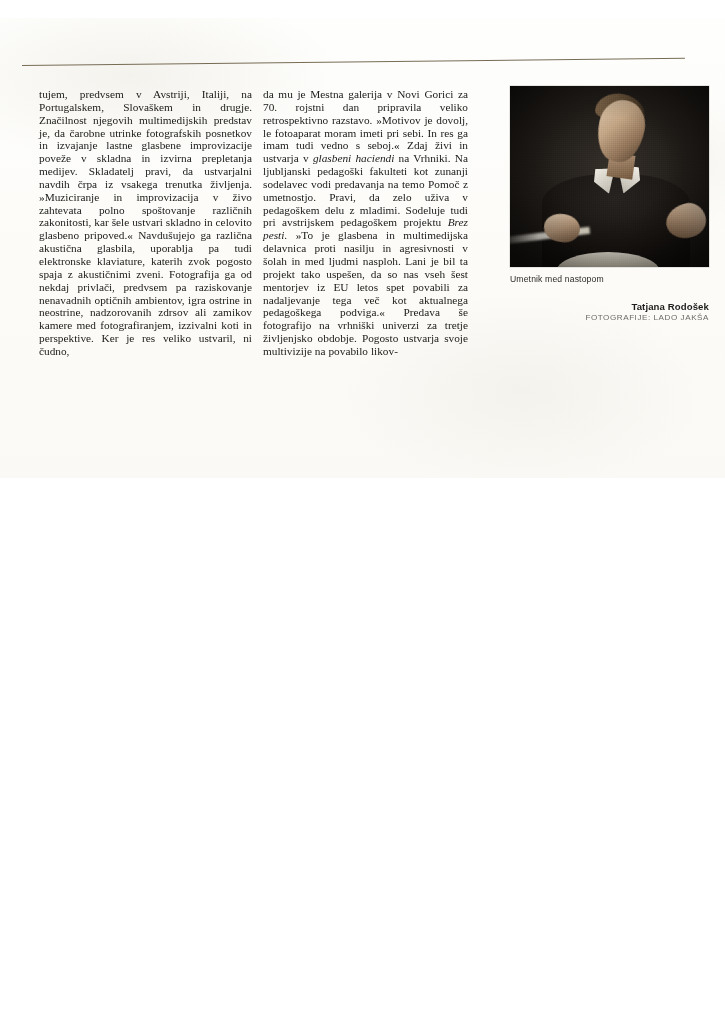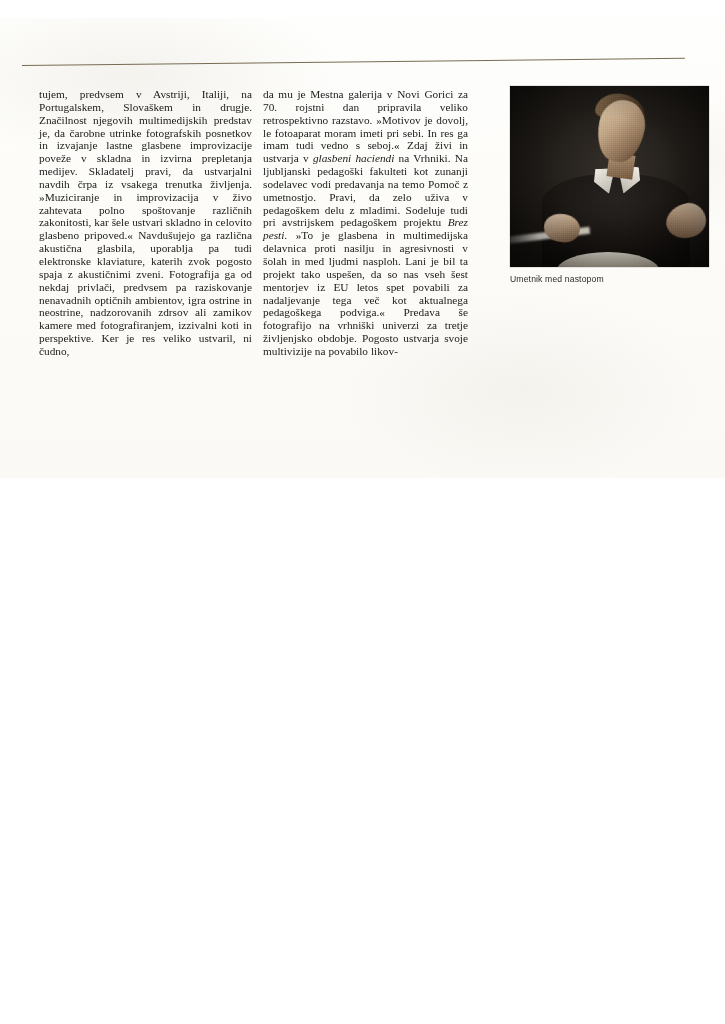--- a/index.html
+++ b/index.html
@@ -287,19 +287,23 @@
       <div id="photo-streak"></div>
       <div id="photo-hand-l"></div>
       <div id="photo-hand-r"></div>
       <div id="photo-grain"></div>
       <div id="photo-vignette"></div>
     </div>
 
     <div id="caption">Umetnik med nastopom</div>
 
 
+    <div id="byline">
+      <div id="byline-author">Tatjana Rodošek</div>
+      <div id="byline-credit">FOTOGRAFIJE: LADO JAKŠA</div>
+    </div>
 
   </div>
 
   <div id="clipping-edge"></div>
 </div>
 
 <div id="sheet-below"></div>
 
 </body></html>

